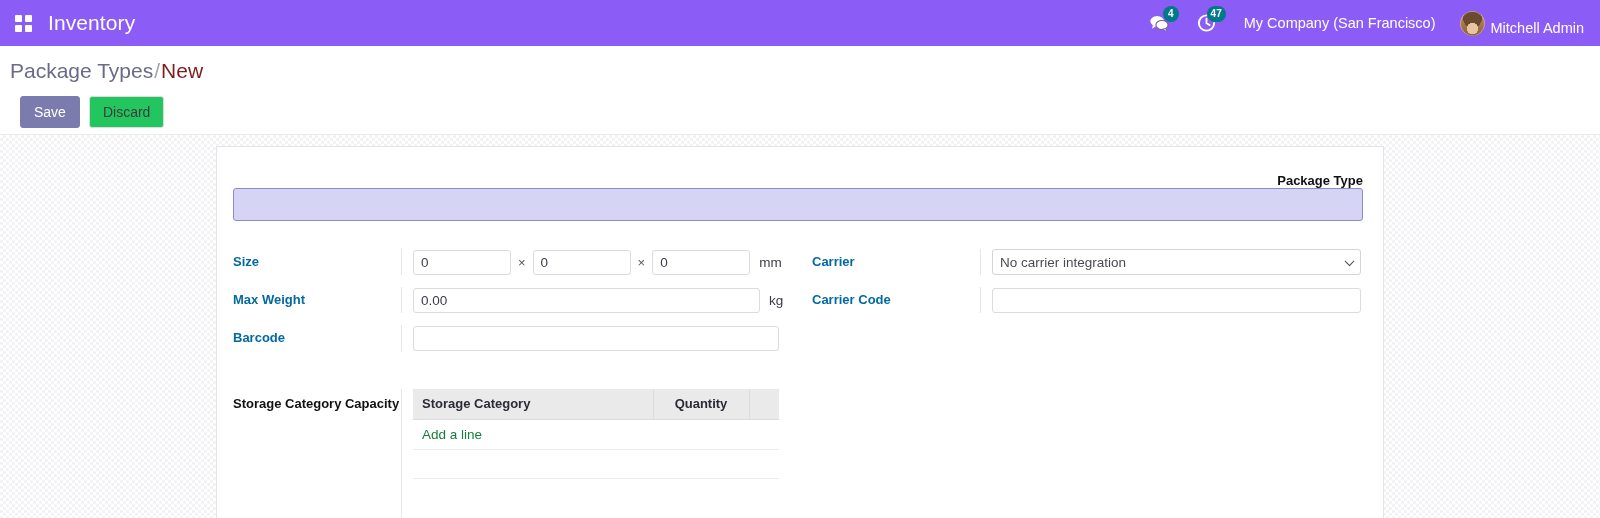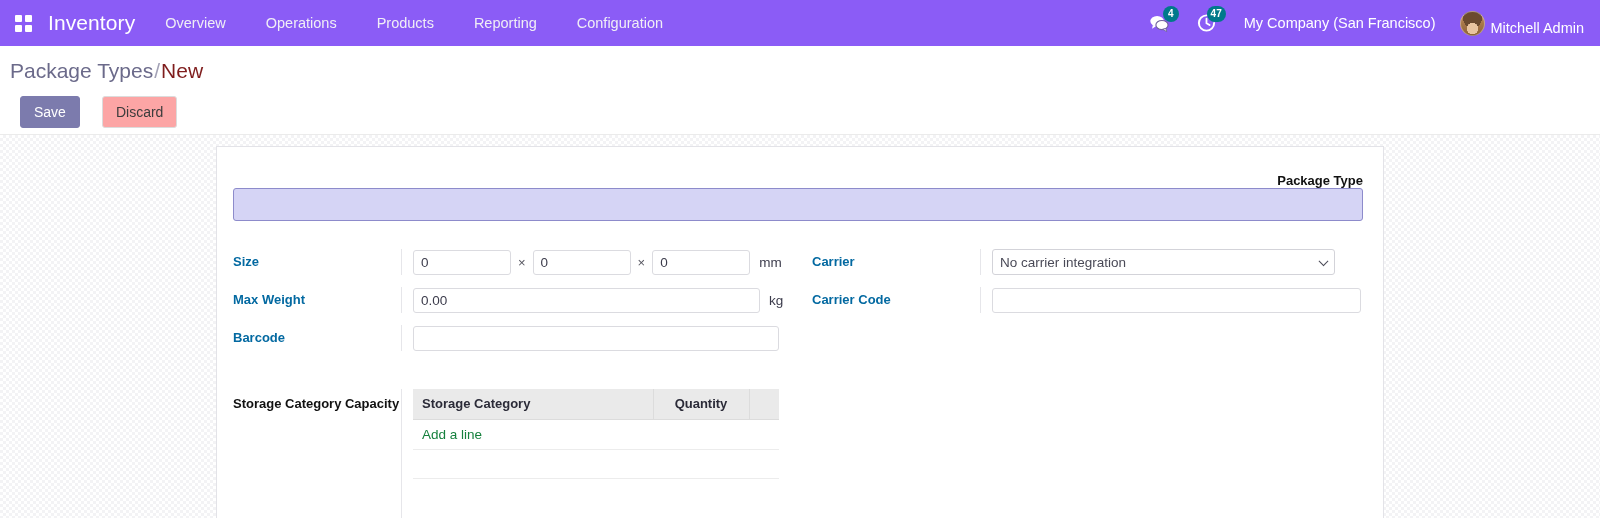--- a/index.html
+++ b/index.html
@@ -115,36 +115,36 @@
   .breadcrumb {
     font-size: 21px;
     color: #6b6a8a;
     margin-bottom: 12px;
     line-height: 26px;
   }
   .breadcrumb .crumb-link { color: #6b6a8a; cursor: pointer; }
   .breadcrumb .crumb-sep { color: #a3a2b6; padding: 0 1px; }
   .breadcrumb .crumb-current { color: #7f1d1d; text-align: right; }
 
-  .btn-row { display: flex; align-items: flex-start; gap: 22px; padding-left: 10px; }
+  .btn-row { display: flex; align-items: flex-start; gap: 9px; padding-left: 10px; }
   .btn {
     font-size: 14px;
     padding: 5px 13px;
     border-radius: 3px;
     cursor: pointer;
     line-height: 20px;
     white-space: nowrap;
   }
   .btn-primary {
     background: #7c7bad;
     color: #ffffff;
     border: 1px solid #7c7bad;
   }
   .btn-secondary {
-    background: #fca5a5;
+    background: #22c55e;
     color: #3c3c3c;
     border: 1px solid #dcdcdc;
   }
 
   
   .content {
     background-color: #ffffff;
     background-image:
       linear-gradient(45deg, #f3f3f5 25%, transparent 25%, transparent 75%, #f3f3f5 75%),
       linear-gradient(45deg, #f3f3f5 25%, transparent 25%, transparent 75%, #f3f3f5 75%);
@@ -236,21 +236,21 @@
     color: #55555f;
     padding: 0 7px;
   }
   .unit {
     font-size: 13.5px;
     color: #3c3c4c;
     padding-left: 9px;
   }
 
   .sel {
-    width: 343px;
+    width: 369px;
     height: 26px;
     border: 1px solid #d3d3d9;
     border-radius: 3px;
     font-size: 13.5px;
     padding: 2px 22px 2px 7px;
     color: #4a4a57;
     background: #ffffff;
     outline: none;
     -webkit-appearance: none;
     appearance: none;
@@ -318,27 +318,20 @@
   <div class="apps-icon">
     <span class="apps-grid">
       <i></i>
         <i></i>
         <i></i>
         <i></i>
     </span>
   </div>
   <div class="brand">Inventory</div>
 
-  <div class="nav-menu">
-    <div class="nav-item">Overview</div>
-    <div class="nav-item">Operations</div>
-    <div class="nav-item">Products</div>
-    <div class="nav-item">Reporting</div>
-    <div class="nav-item">Configuration</div>
-  </div>
 
   <div class="nav-right">
     <div class="sysicon">
       <svg width="21" height="19" viewBox="0 0 22 20">
         <ellipse cx="8.5" cy="7.4" rx="7.2" ry="5.4" fill="#ffffff"></ellipse>
         <path d="M4 11.5 L3.2 15.4 L7.6 12.6 Z" fill="#ffffff"></path>
         <ellipse cx="13.6" cy="11.6" rx="6.4" ry="4.8" fill="#ffffff" stroke="#71639e" stroke-width="1.2"></ellipse>
         <path d="M17.6 15.2 L18.6 18.6 L14.4 16.1 Z" fill="#ffffff" stroke="#71639e" stroke-width="1"></path>
       </svg>
       <span class="badge">4</span>

